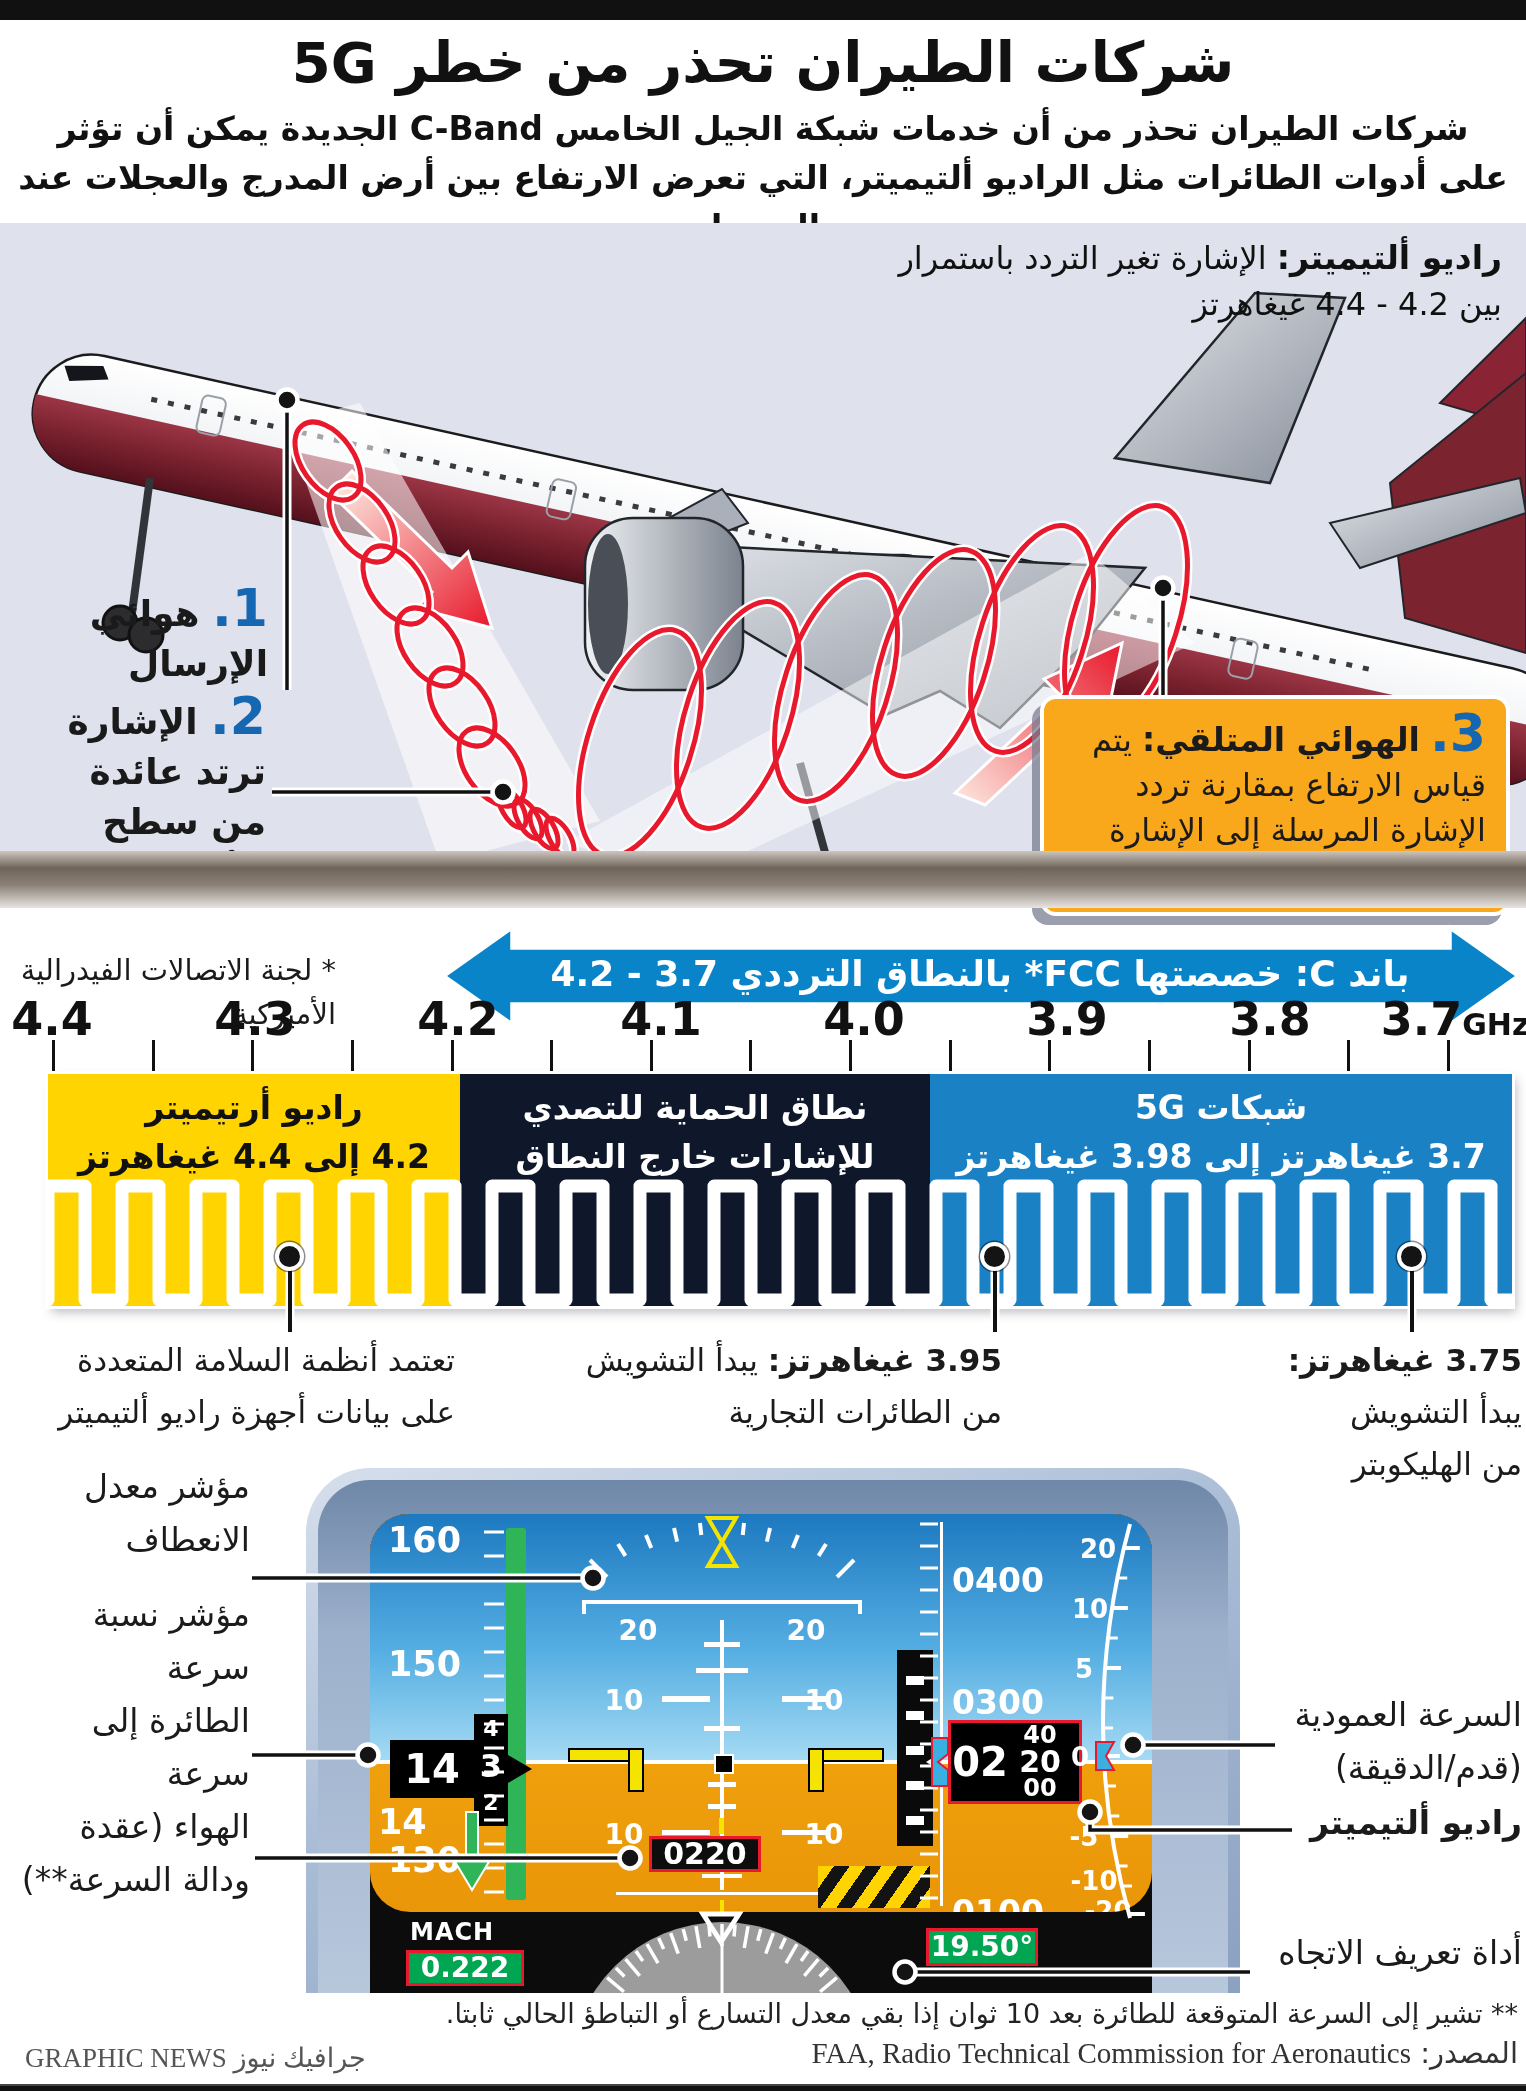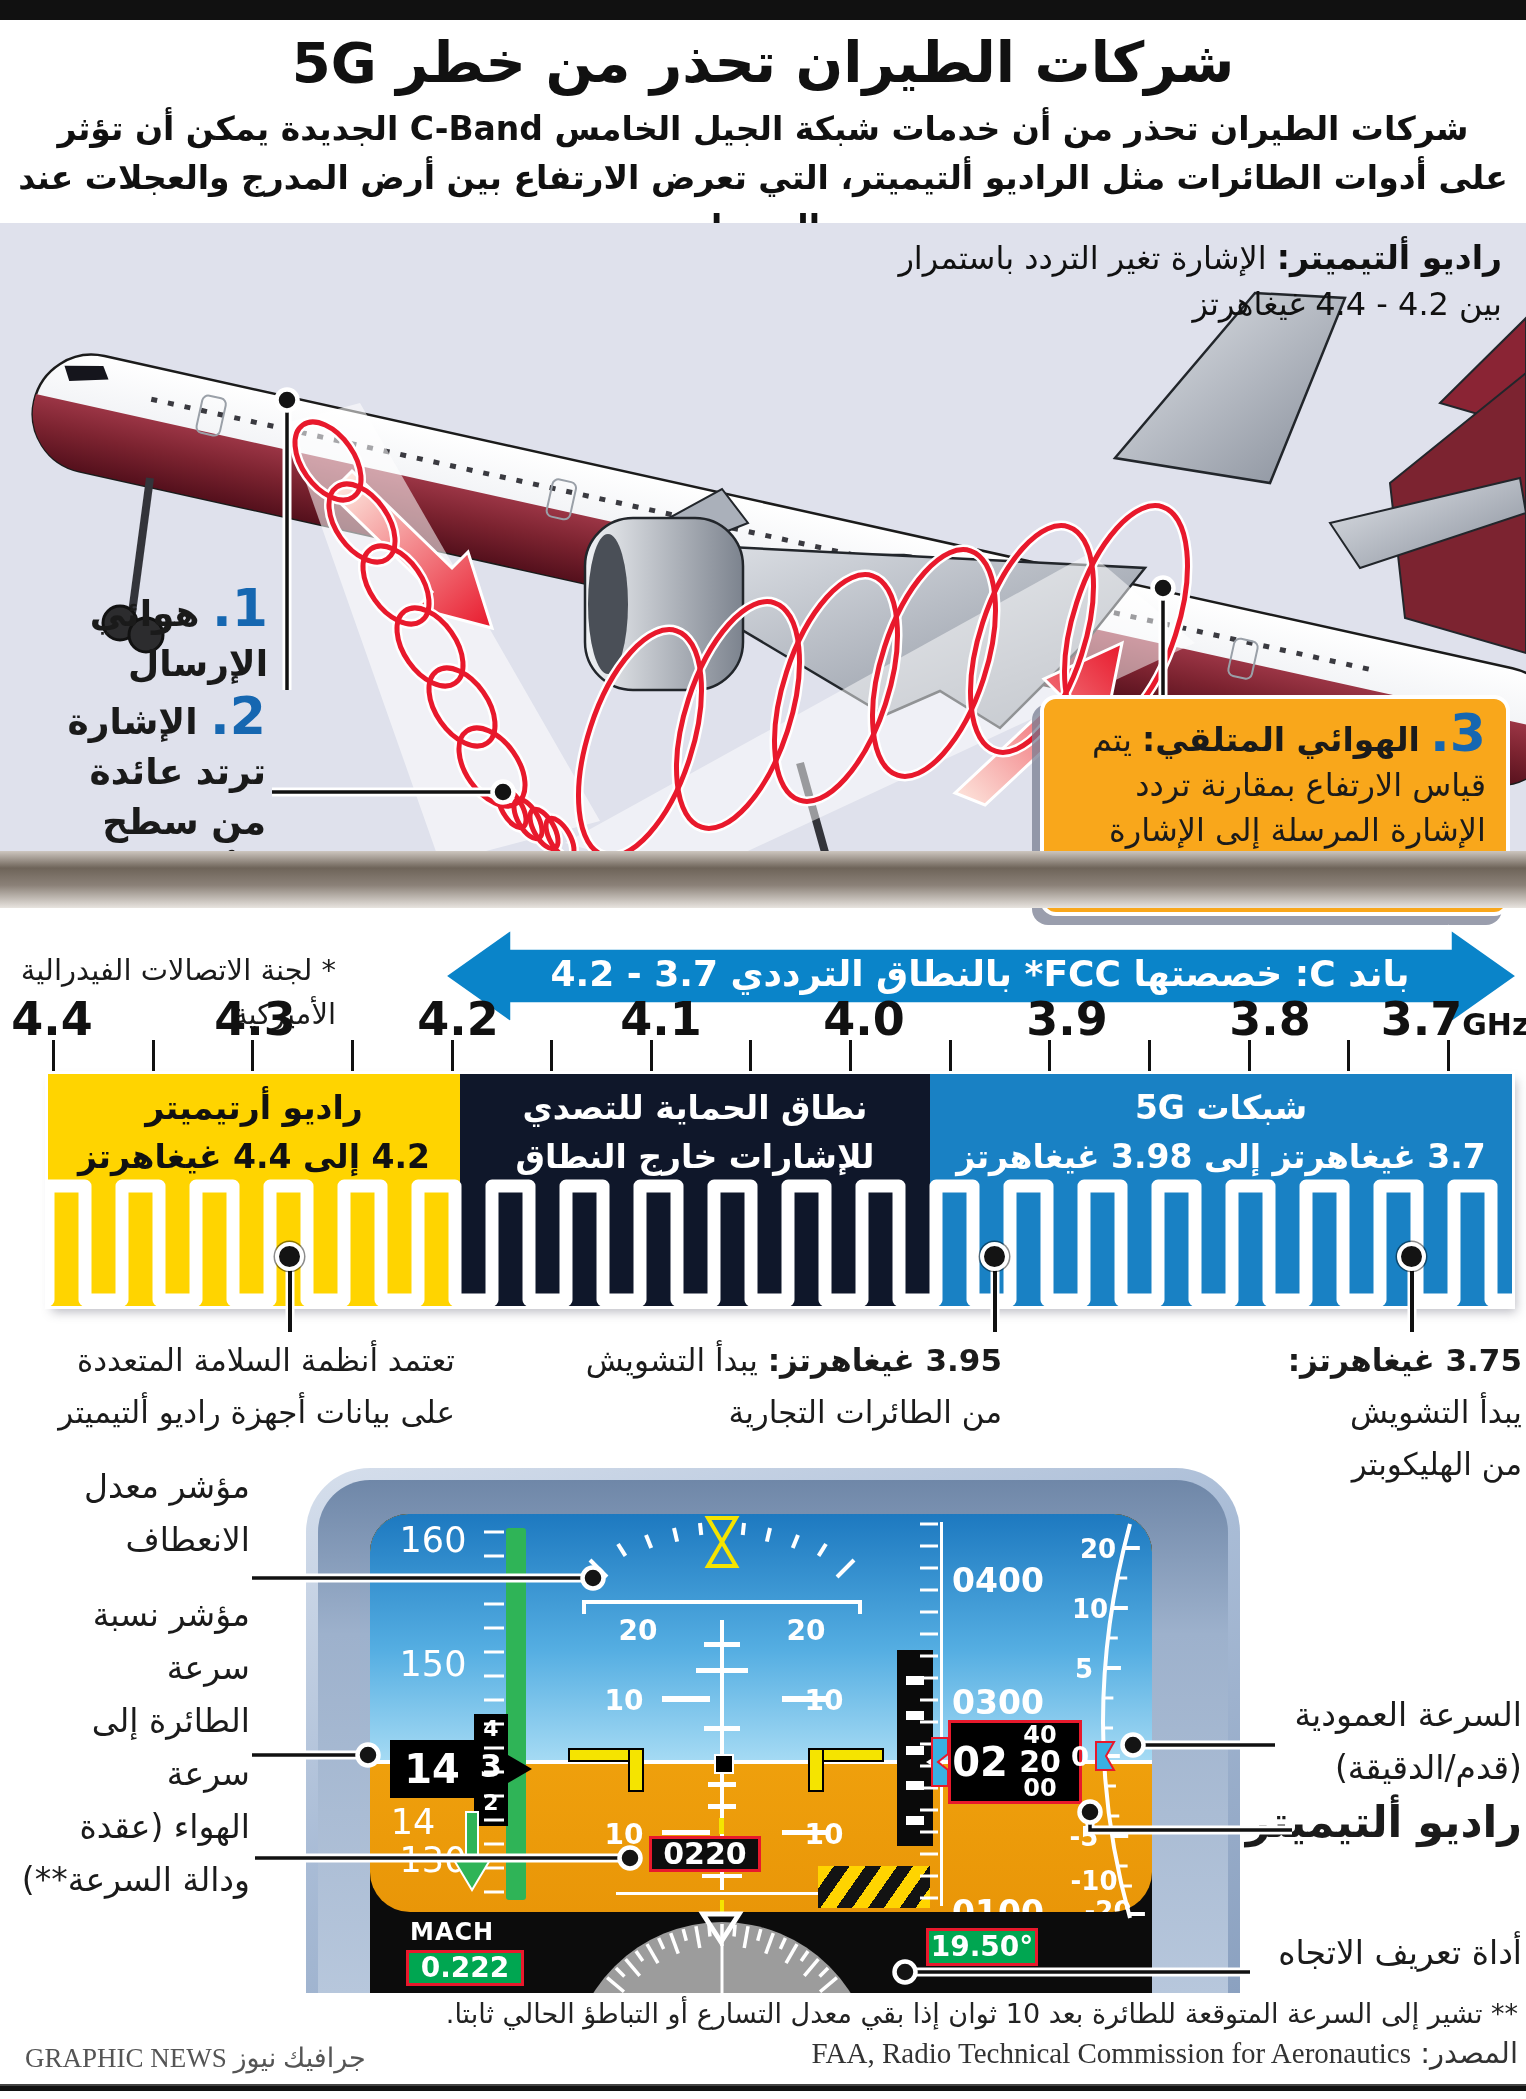--- a/index.html
+++ b/index.html
@@ -64,42 +64,42 @@
   .bn-l{left:30px;top:1334px;width:425px;}
   .bn-m{left:540px;top:1334px;width:462px;}
   .bn-r{left:1200px;top:1334px;width:322px;}
 
   
   .clab{font-size:33px;line-height:53px;color:#1b1b1b;}
   .lab-turn{left:30px;top:1460px;width:220px;}
   .lab-as{left:10px;top:1588px;width:240px;}
   .lab-agl{left:30px;top:1828px;width:218px;}
   .lab-vs{left:1230px;top:1688px;width:292px;}
-  .lab-ra{left:1230px;top:1796px;width:292px;font-weight:bold;font-size:43px;}
+  .lab-ra{left:1230px;top:1796px;width:292px;font-weight:bold;font-size:33px;}
   .lab-hdg{left:1230px;top:1926px;width:292px;}
 
   
   .cockpit{left:306px;top:1468px;width:934px;height:525px;}
   .bezel{position:absolute;inset:0;border-radius:64px 64px 0 0;
          background:linear-gradient(160deg,#d6dfec 0%,#a9bcd6 45%,#8ba1c0 100%);}
   .bezel-lip{position:absolute;left:12px;right:12px;top:12px;bottom:0;border-radius:52px 52px 0 0;
          background:linear-gradient(180deg,#6f87a8 0%,#9db1cc 30%,#b7c7dc 100%);}
   .screen{position:absolute;left:64px;top:46px;width:782px;height:479px;background:#0c0c0c;
           border-radius:38px 38px 0 0;overflow:hidden;}
   .att{position:absolute;left:0;top:0;width:782px;height:398px;border-radius:38px 38px 40px 40px;
        overflow:hidden;background:linear-gradient(180deg,#f9b013 0%,#e99608 100%);}
   .sky{position:absolute;left:0;top:0;width:782px;height:248px;
        background:linear-gradient(180deg,#1d79c0 0%,#55aee2 55%,#a6dbf4 100%);}
   .horizon{position:absolute;left:0;top:246px;width:782px;height:4px;background:#fff;}
   .pw{position:absolute;background:#fff;}          
   .plab{position:absolute;color:#fff;font-size:28px;font-weight:bold;width:40px;text-align:center;}
   .brkt{position:absolute;background:#f5e400;border:2px solid #000;box-sizing:border-box;}
   .csq{position:absolute;left:344px;top:240px;width:16px;height:16px;background:#000;border:2px solid #fff;}
   .gbar{position:absolute;left:136px;top:14px;width:20px;height:372px;background:#2fb457;border-radius:3px;}
-  .stlab{position:absolute;color:#fff;font-size:35px;font-weight:normal;width:90px;text-align:center;}
+  .stlab{position:absolute;color:#fff;font-size:35px;font-weight:bold;width:90px;text-align:left;}
   .spd-main{position:absolute;left:20px;top:226px;width:84px;height:58px;background:#000;
             color:#fff;font-size:40px;font-weight:bold;text-align:center;line-height:58px;}
   .spd-tab{position:absolute;left:104px;top:200px;width:34px;height:112px;background:#000;color:#fff;
            font-weight:bold;text-align:center;}
   .spd-tab .d1,.spd-tab .d3{font-size:22px;line-height:30px;}
   .spd-tab .d2{font-size:32px;line-height:44px;}
   .spd-arr{position:absolute;left:138px;top:241px;width:0;height:0;
            border-left:24px solid #000;border-top:14px solid transparent;border-bottom:14px solid transparent;}
   .atlab{position:absolute;color:#fff;font-size:33px;font-weight:bold;margin-top:23px;}
   .segbar{position:absolute;left:527px;top:136px;width:36px;height:196px;background:#0a0a0a;}

